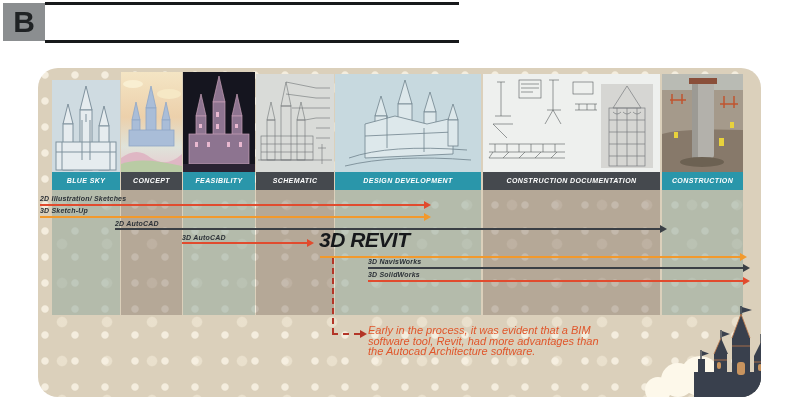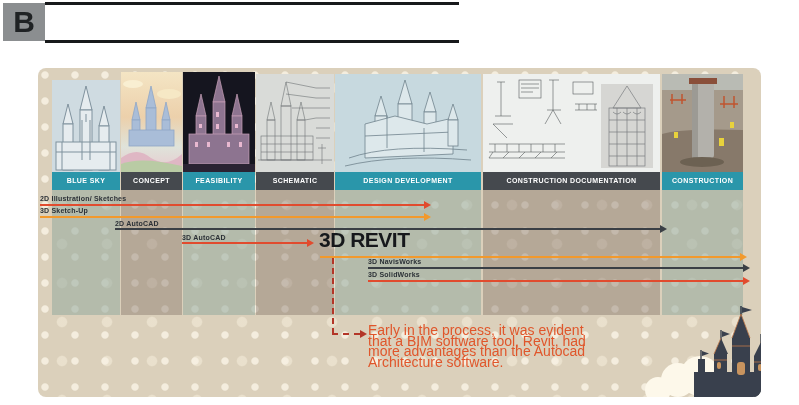--- a/index.html
+++ b/index.html
@@ -8,26 +8,26 @@
 
   
   .hdr-box{position:absolute;left:3px;top:3px;width:42px;height:38px;background:#8b8e90;
            color:#1f2224;font-size:30px;font-weight:bold;line-height:38px;text-align:center;}
   .hdr-title{position:absolute;left:76px;top:10px;font-size:17px;letter-spacing:6px;color:#2a2d2f;
              font-family:"Liberation Sans","DejaVu Sans",sans-serif;}
   .hdr-line-top{position:absolute;left:45px;top:2px;width:414px;height:3px;background:#17191b;}
   .hdr-line-bot{position:absolute;left:45px;top:40px;width:414px;height:3px;background:#17191b;}
 
   
-  #panel{position:absolute;left:38px;top:68px;width:723px;height:329px;border-radius:8px;overflow:hidden;
+  #panel{position:absolute;left:38px;top:68px;width:723px;height:329px;border-radius:20px;overflow:hidden;
          background-color:#dbd0bb;
          background-image:
            radial-gradient(circle at 7px 7px, rgba(248,242,228,0.85) 3.2px, rgba(248,242,228,0) 4.2px),
            radial-gradient(circle at 24px 20px, rgba(240,231,212,0.7) 4.6px, rgba(240,231,212,0) 5.8px);
-         background-size:30px 26px,45px 39px;}
+         background-size:30px 26px,45px 39px;font-style:italic;}
 
   .col{position:absolute;top:0;height:247px;}
   .col .img{position:absolute;left:0;width:100%;overflow:hidden;}
   .col .img svg{display:block;}
   .phase-label{position:absolute;left:0;top:104px;width:100%;height:18px;line-height:18px;
                text-align:center;color:#ffffff;font-size:7px;font-weight:bold;letter-spacing:0.4px;
                white-space:nowrap;}
   .phase-label.teal{background:#2a96aa;}
   .phase-label.dark{background:#45494e;}
   .band{position:absolute;left:0;top:122px;width:100%;height:125px;}
@@ -43,21 +43,21 @@
   .c-drk{background:#3a3f45;}   .h-drk{border-left:7px solid #3a3f45;}
 
   .revit{position:absolute;left:281px;top:160px;font-size:21px;font-weight:bold;color:#16181b;
          letter-spacing:-0.5px;white-space:nowrap;}
 
   
   .dash-v{position:absolute;left:294px;top:190px;height:76px;width:0;border-left:2px dashed #b33527;}
   .dash-h{position:absolute;left:294px;top:265px;width:28px;height:0;border-top:2px dashed #b33527;}
   .dash-head{position:absolute;left:322px;top:262px;width:0;height:0;
              border-top:4px solid transparent;border-bottom:4px solid transparent;border-left:7px solid #b33527;}
-  .note{position:absolute;left:330px;top:257px;width:238px;font-size:14px;line-height:10.5px;color:#e0562b;}
+  .note{position:absolute;left:330px;top:257px;width:238px;font-size:11px;line-height:10.5px;color:#e0562b;}
 
   
   .castle-art{position:absolute;left:598px;top:238px;width:172px;height:91px;}
 </style>
 </head>
 <body>
 
 <div id="stage">
 
   <div class="hdr-box">B</div>

